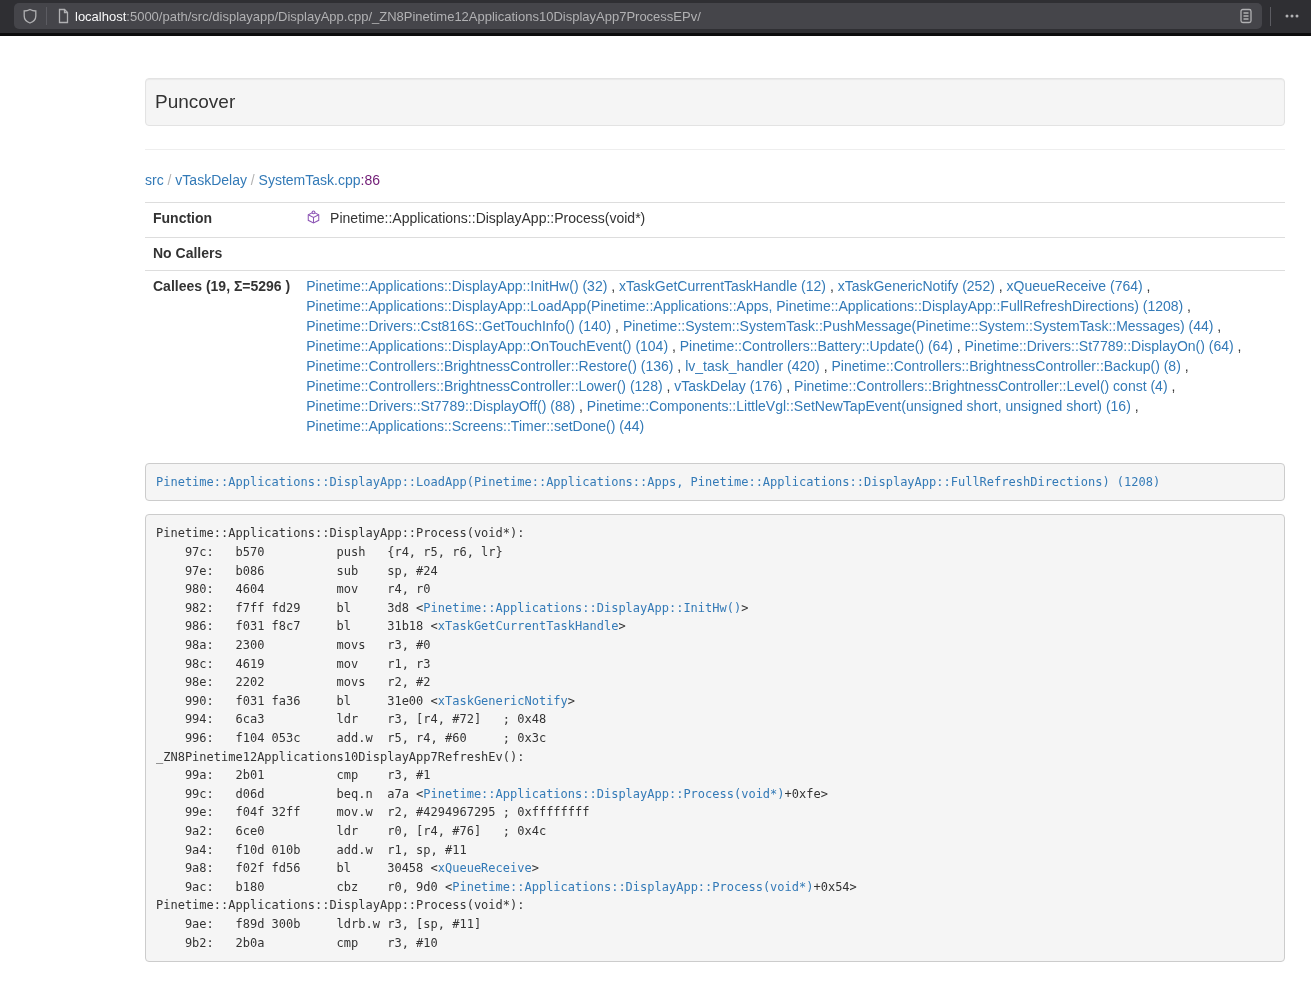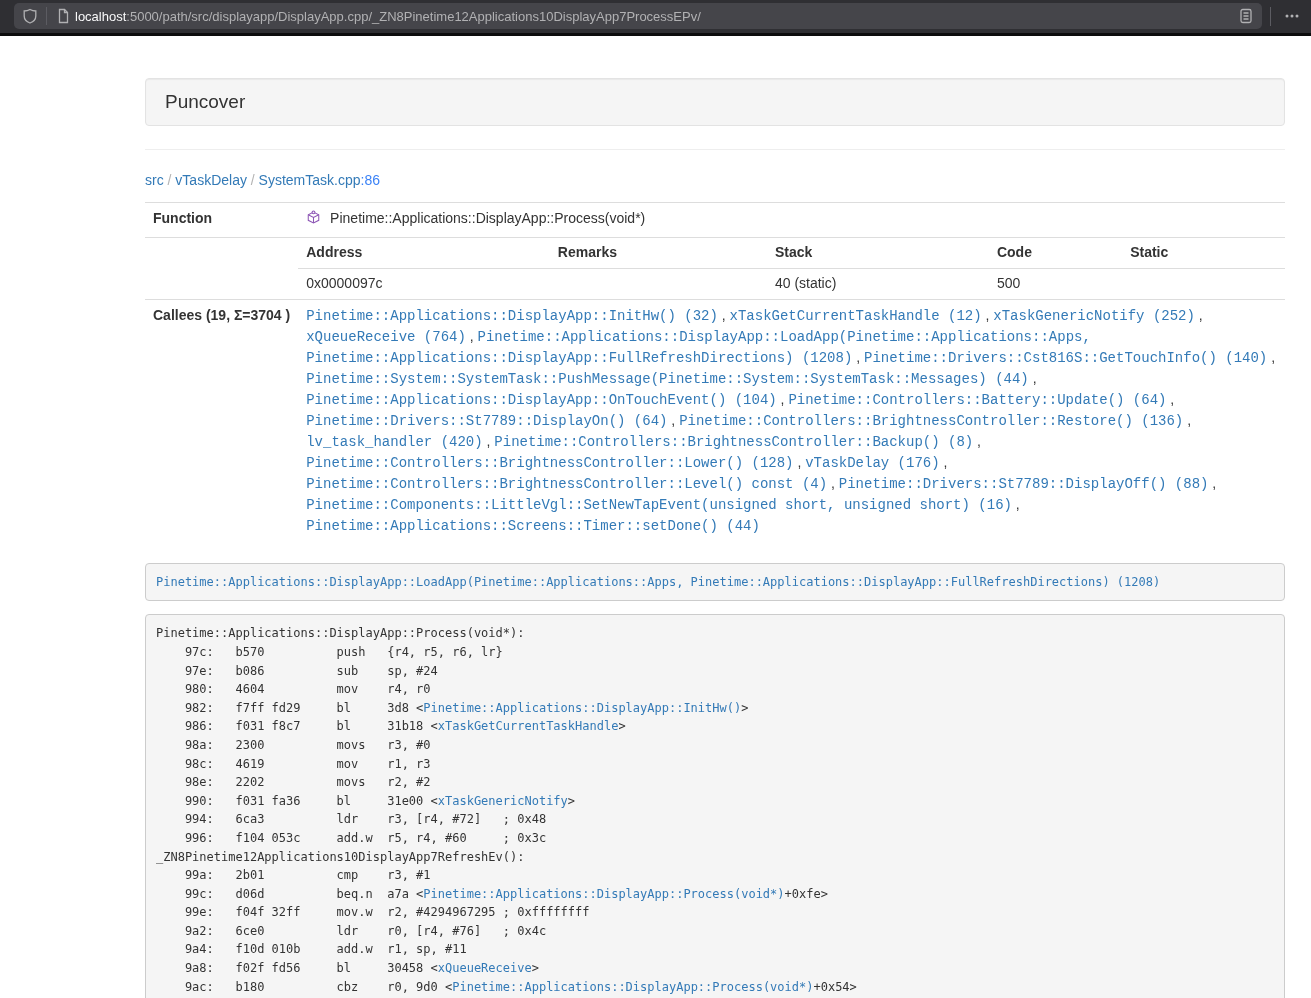--- a/index.html
+++ b/index.html
@@ -26,46 +26,46 @@
   .url-host { color:#f9f9fa; }
   .url-rest { color:#b1b1b3; }
   .reader-wrap { margin-left:auto; }
   .bar-sep2 { position:absolute; right:40px; top:7px; width:1px; height:19px; background:#5c5c62; }
   .menu-wrap { position:absolute; right:10px; top:8px; }
   .black-strip { height:3px; background:#0c0c0d; }
 
   
   .container { margin-left:145px; width:1140px; }
   .well {
-    margin-top:42px; padding:12px 19px;
+    margin-top:42px; padding:12px 9px;
     background:#f5f5f5; border:1px solid #e3e3e3; border-radius:4px;
     box-shadow:inset 0 1px 1px rgba(0,0,0,0.05);
     font-size:19px; color:#333;
   }
   hr.divider { margin:23px 0 0 0; border:0; border-top:1px solid #eee; }
   .breadcrumb { margin-top:20px; line-height:20px; }
   .bc-sep { color:#b4b4b4; }
-  .bc-line { color:#3b82f6; }
+  .bc-line { color:#701a75; }
 
   table.ftable {
     margin-top:12px; margin-bottom:20px; width:100%;
     border-collapse:collapse; font-size:14px; line-height:1.42857;
   }
   .ftable > tbody > tr > th, .ftable > tbody > tr > td {
     border-top:1px solid #ddd; padding:6px 8px; text-align:left; vertical-align:top;
   }
   .ftable th.lbl-col { width:145px; font-weight:bold; white-space:nowrap; }
   .ftable td.nested-cell { padding:0; }
   table.ntable { width:100%; border-collapse:collapse; }
   .ntable th, .ntable td { padding:5px 8px; text-align:left; font-size:14px; }
   .ntable th { font-weight:bold; }
   .ntable td { border-top:1px solid #ddd; }
   .cube { display:inline-block; vertical-align:-2px; margin-right:5px; }
   .fn-name { color:#333; }
-  .callees-cell a { white-space:normal;font-family:Liberation Mono, monospace; }
+  .callees-cell a { white-space:normal; }
 
   pre.codebox {
     font-family:"DejaVu Sans Mono", monospace; font-size:12px; line-height:18.6px;
     background:#f5f5f5; border:1px solid #ccc; border-radius:4px;
     padding:9px 10px; color:#333; white-space:pre; overflow:hidden;
   }
   pre.hl  { margin:0 0 13px 0; }
   pre.asm { margin:0; }
   .code-link { color:#337ab7; }
 </style>
@@ -124,44 +124,25 @@
             <svg width="15" height="15" viewBox="0 0 16 16">
               <path d="M8 2.3 L13.6 5.1 V11 L8 13.8 L2.4 11 V5.1 Z" fill="none" stroke="#8d56b5" stroke-width="1.1"></path>
               <path d="M2.4 5.1 L8 7.9 L13.6 5.1 M8 7.9 V13.8" fill="none" stroke="#8d56b5" stroke-width="1.1"></path>
               <circle cx="8" cy="2.5" r="1.5" fill="#f7f2fb" stroke="#8d56b5" stroke-width="1.1"></circle>
             </svg>
           </span>
           <span class="fn-name">Pinetime::Applications::DisplayApp::Process(void*)</span>
         </td>
       </tr>
       <tr>
-        <th class="lbl-col"></th>
-        <td class="nested-cell">
-          <table class="ntable">
-            <tbody>
-              <tr>
-                <th style="width:25.5%">Address</th>
-                <th style="width:22%">Remarks</th>
-                <th style="width:22.5%">Stack</th>
-                <th style="width:13.5%">Code</th>
-                <th style="width:16.5%">Static</th>
-              </tr>
-              <tr>
-                <td>0x0000097c</td>
-                <td></td>
-                <td>40 (static)</td>
-                <td>500</td>
-                <td></td>
-              </tr>
-            </tbody>
-          </table>
-        </td>
+        <th class="lbl-col">No Callers</th>
+        <td></td>
       </tr>
       <tr>
-        <th class="lbl-col">Callees (19, Σ=3704 )</th>
+        <th class="lbl-col">Callees (19, Σ=5296 )</th>
         <td class="callees-cell"><a href="#">Pinetime::Applications::DisplayApp::InitHw() (32)</a>&nbsp;, <a href="#">xTaskGetCurrentTaskHandle (12)</a>&nbsp;, <a href="#">xTaskGenericNotify (252)</a>&nbsp;, <a href="#">xQueueReceive (764)</a>&nbsp;, <a href="#">Pinetime::Applications::DisplayApp::LoadApp(Pinetime::Applications::Apps, Pinetime::Applications::DisplayApp::FullRefreshDirections) (1208)</a>&nbsp;, <a href="#">Pinetime::Drivers::Cst816S::GetTouchInfo() (140)</a>&nbsp;, <a href="#">Pinetime::System::SystemTask::PushMessage(Pinetime::System::SystemTask::Messages) (44)</a>&nbsp;, <a href="#">Pinetime::Applications::DisplayApp::OnTouchEvent() (104)</a>&nbsp;, <a href="#">Pinetime::Controllers::Battery::Update() (64)</a>&nbsp;, <a href="#">Pinetime::Drivers::St7789::DisplayOn() (64)</a>&nbsp;, <a href="#">Pinetime::Controllers::BrightnessController::Restore() (136)</a>&nbsp;, <a href="#">lv_task_handler (420)</a>&nbsp;, <a href="#">Pinetime::Controllers::BrightnessController::Backup() (8)</a>&nbsp;, <a href="#">Pinetime::Controllers::BrightnessController::Lower() (128)</a>&nbsp;, <a href="#">vTaskDelay (176)</a>&nbsp;, <a href="#">Pinetime::Controllers::BrightnessController::Level() const (4)</a>&nbsp;, <a href="#">Pinetime::Drivers::St7789::DisplayOff() (88)</a>&nbsp;, <a href="#">Pinetime::Components::LittleVgl::SetNewTapEvent(unsigned short, unsigned short) (16)</a>&nbsp;, <a href="#">Pinetime::Applications::Screens::Timer::setDone() (44)</a></td>
       </tr>
     </tbody>
   </table>
 
   <pre class="codebox hl"><a href="#" class="code-link">Pinetime::Applications::DisplayApp::LoadApp(Pinetime::Applications::Apps, Pinetime::Applications::DisplayApp::FullRefreshDirections) (1208)</a></pre>
 
   <pre class="codebox asm">Pinetime::Applications::DisplayApp::Process(void*):
     97c:   b570          push   {r4, r5, r6, lr}
     97e:   b086          sub    sp, #24

